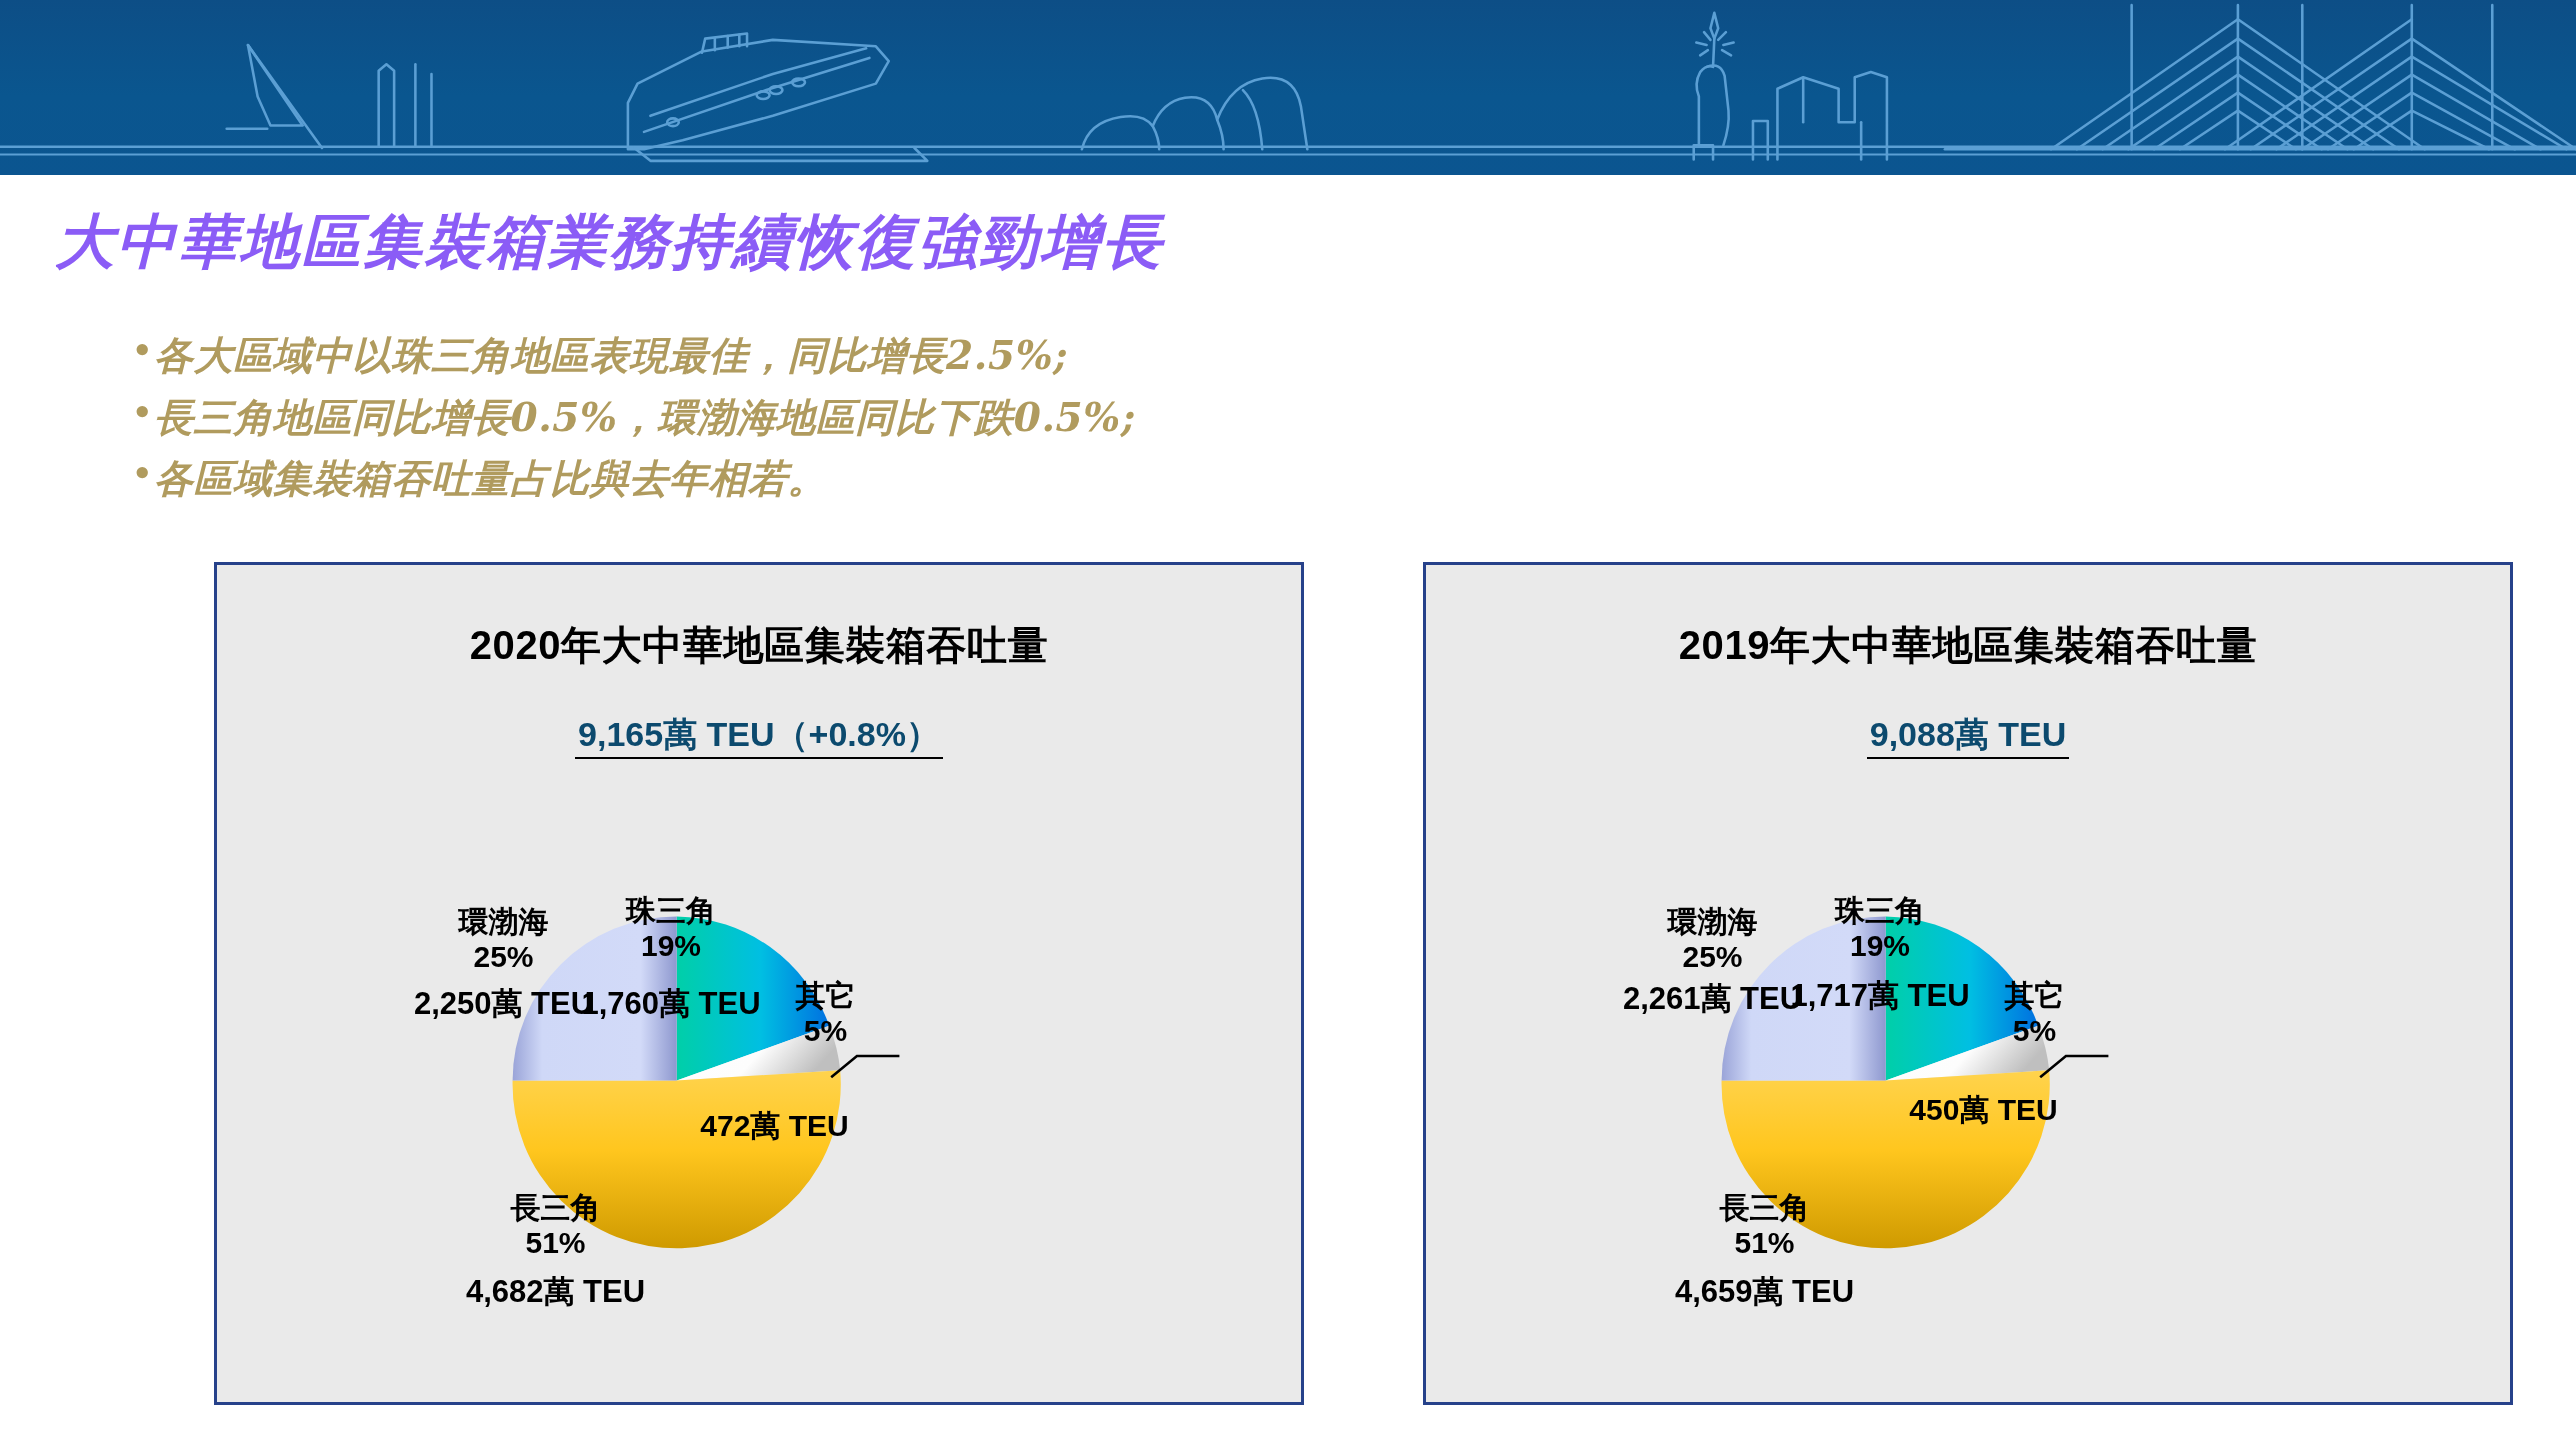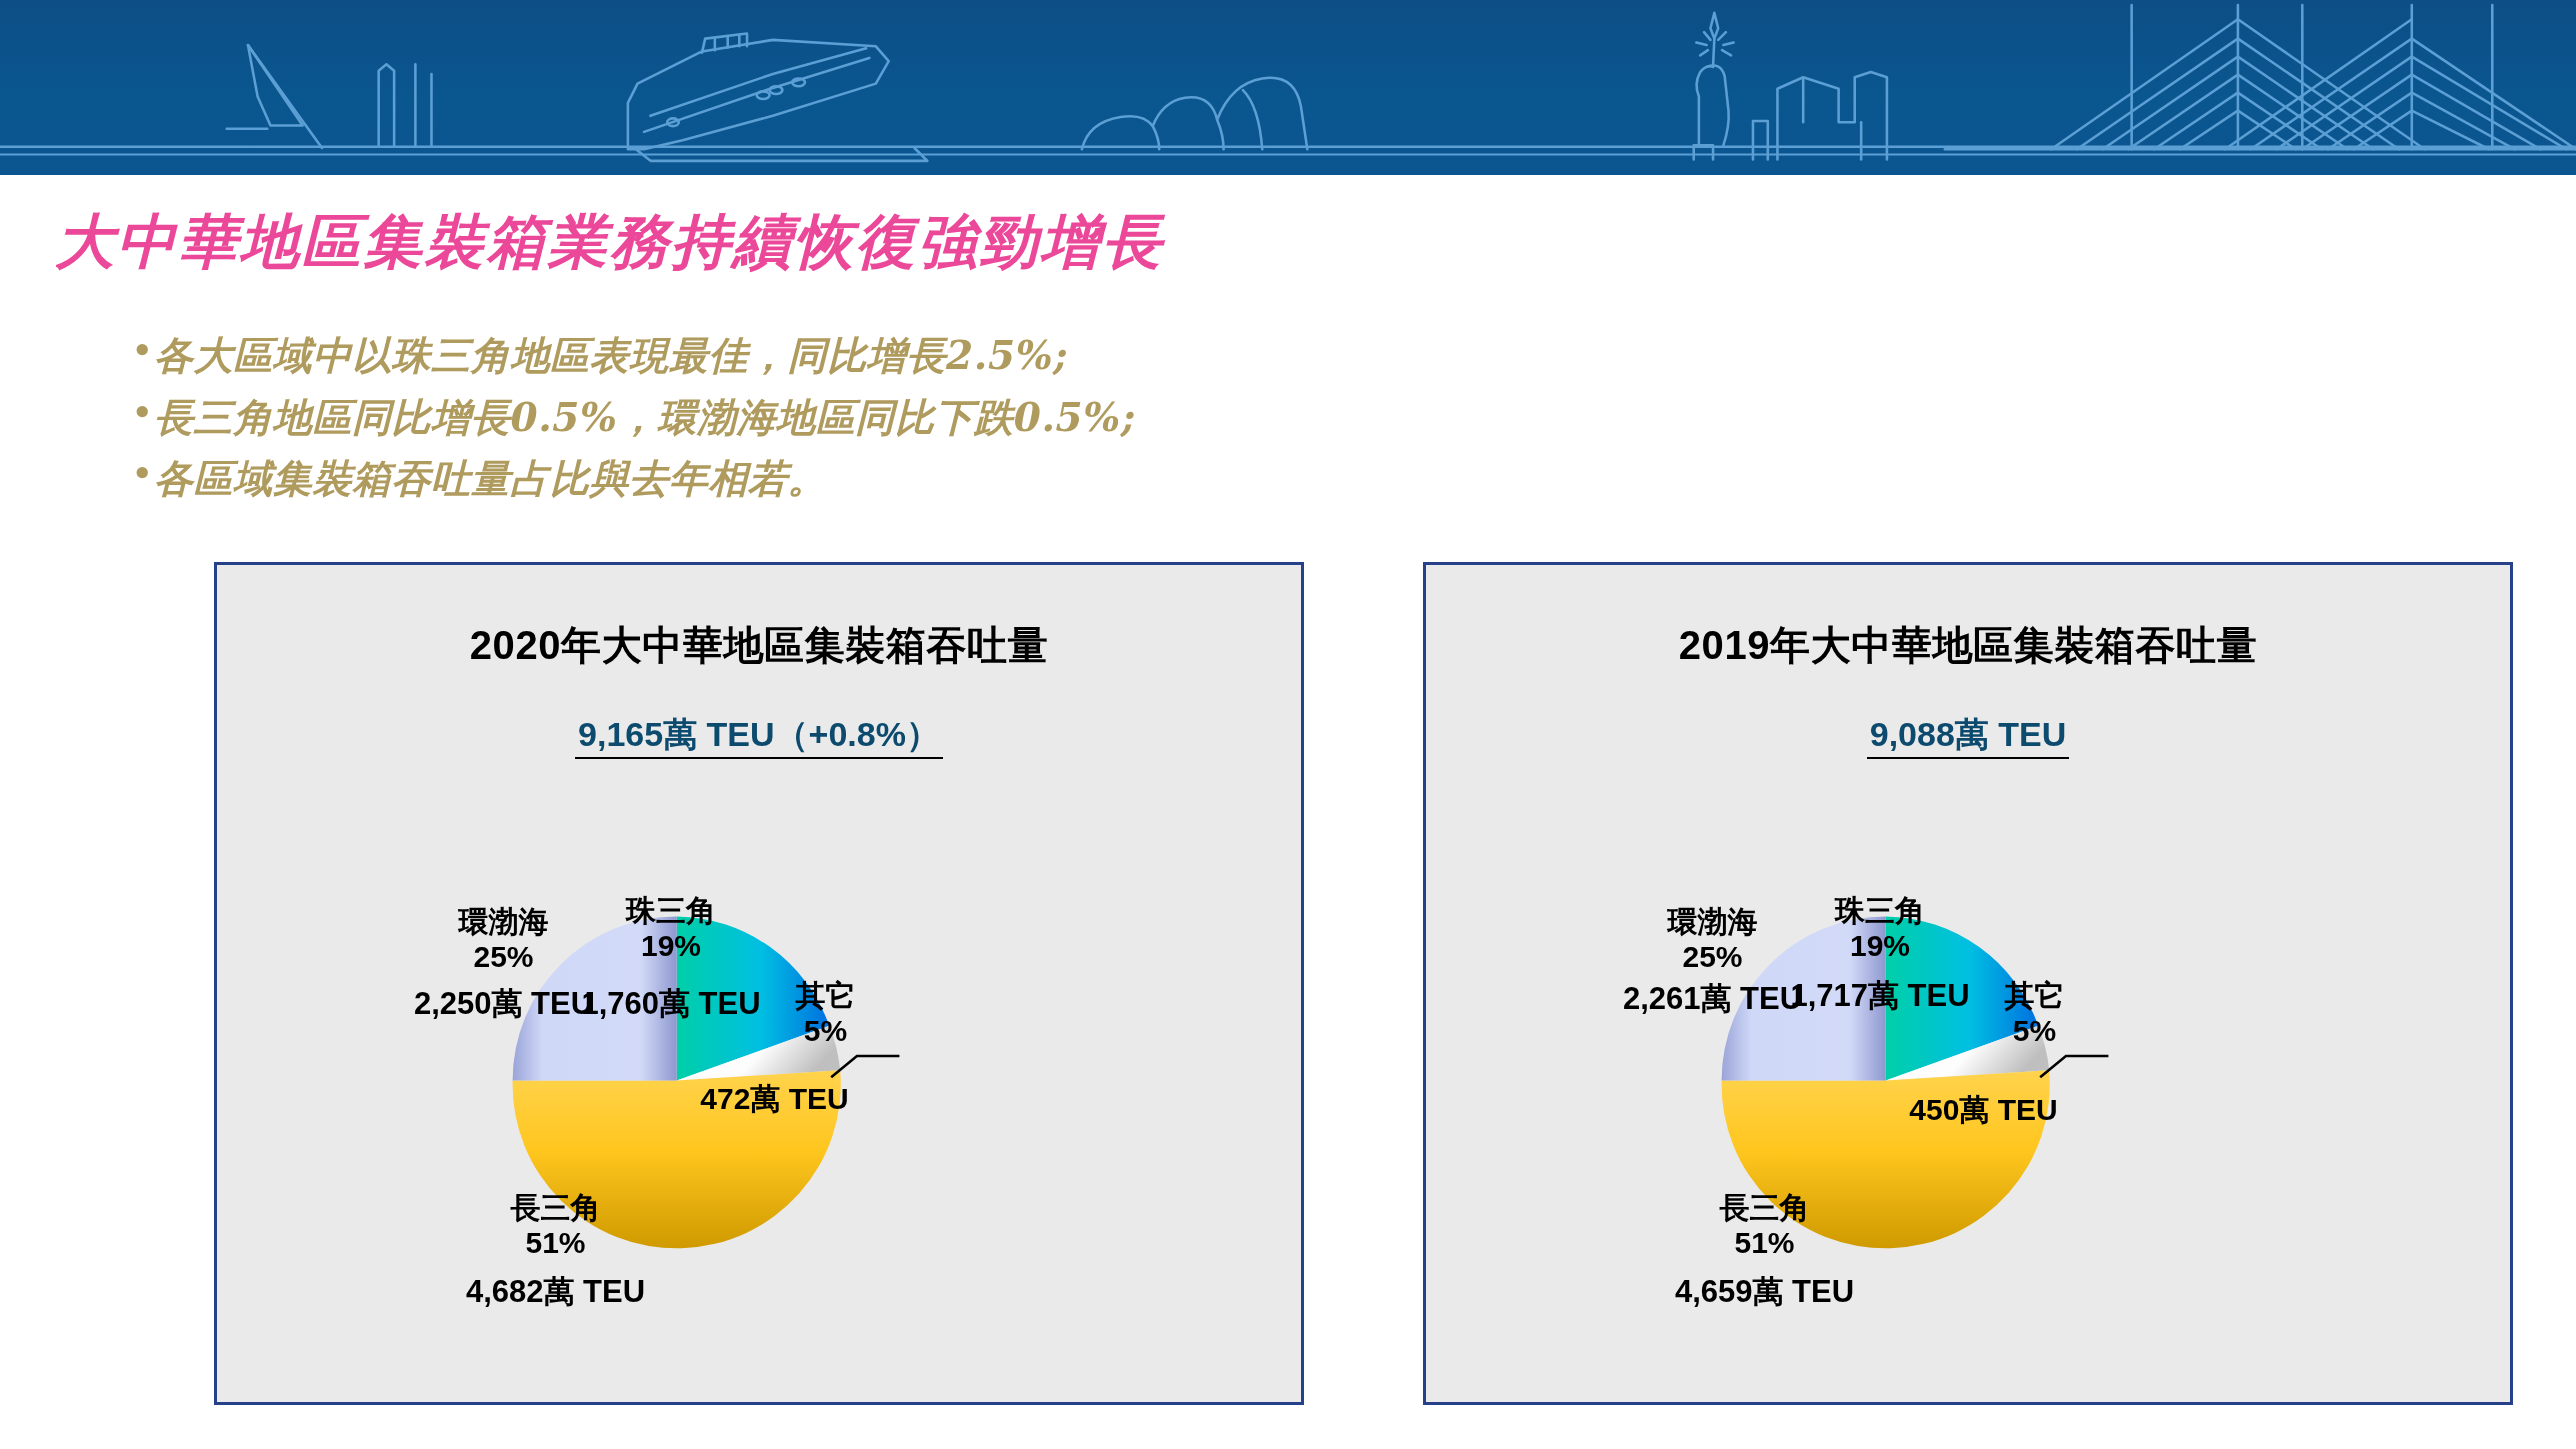--- a/index.html
+++ b/index.html
@@ -37,21 +37,21 @@
   }
 
   
   #page-title {
     position: absolute;
     left: 55px;
     top: 211px;
     font-size: 59px;
     line-height: 1.05;
     font-weight: 700;
-    color: #ec4899;
+    color: #8b5cf6;
     letter-spacing: 2.6px;
     font-family: "DejaVu Serif", "Liberation Serif", serif;
     font-style: italic;
     white-space: nowrap;
   }
 
   
   #bullet-list {
     position: absolute;
     left: 132px;
@@ -276,21 +276,21 @@
     <div class="pie-label" style="left:351px; top:115px; width:206px;">
       <div class="lbl-name">珠三角</div>
       <div class="lbl-pct">19%</div>
       <div class="lbl-val" style="margin-top:22px;">1,760萬 TEU</div>
     </div>
 
     <div class="pie-label" style="left:544px; top:200px; width:129px;">
       <div class="lbl-name">其它</div>
       <div class="lbl-pct">5%</div>
     </div>
-    <div class="pie-label lbl-val-sm" style="left:451px; top:303px; width:213px;">472萬 TEU</div>
+    <div class="pie-label lbl-val-sm" style="left:451px; top:330px; width:213px;">472萬 TEU</div>
 
     <div class="pie-label" style="left:229px; top:412px; width:219px;">
       <div class="lbl-name">長三角</div>
       <div class="lbl-pct">51%</div>
       <div class="lbl-val" style="margin-top:13px;">4,682萬 TEU</div>
     </div>
   </div>
 </div>
 
 <div class="chart-panel" id="panel-2019">

